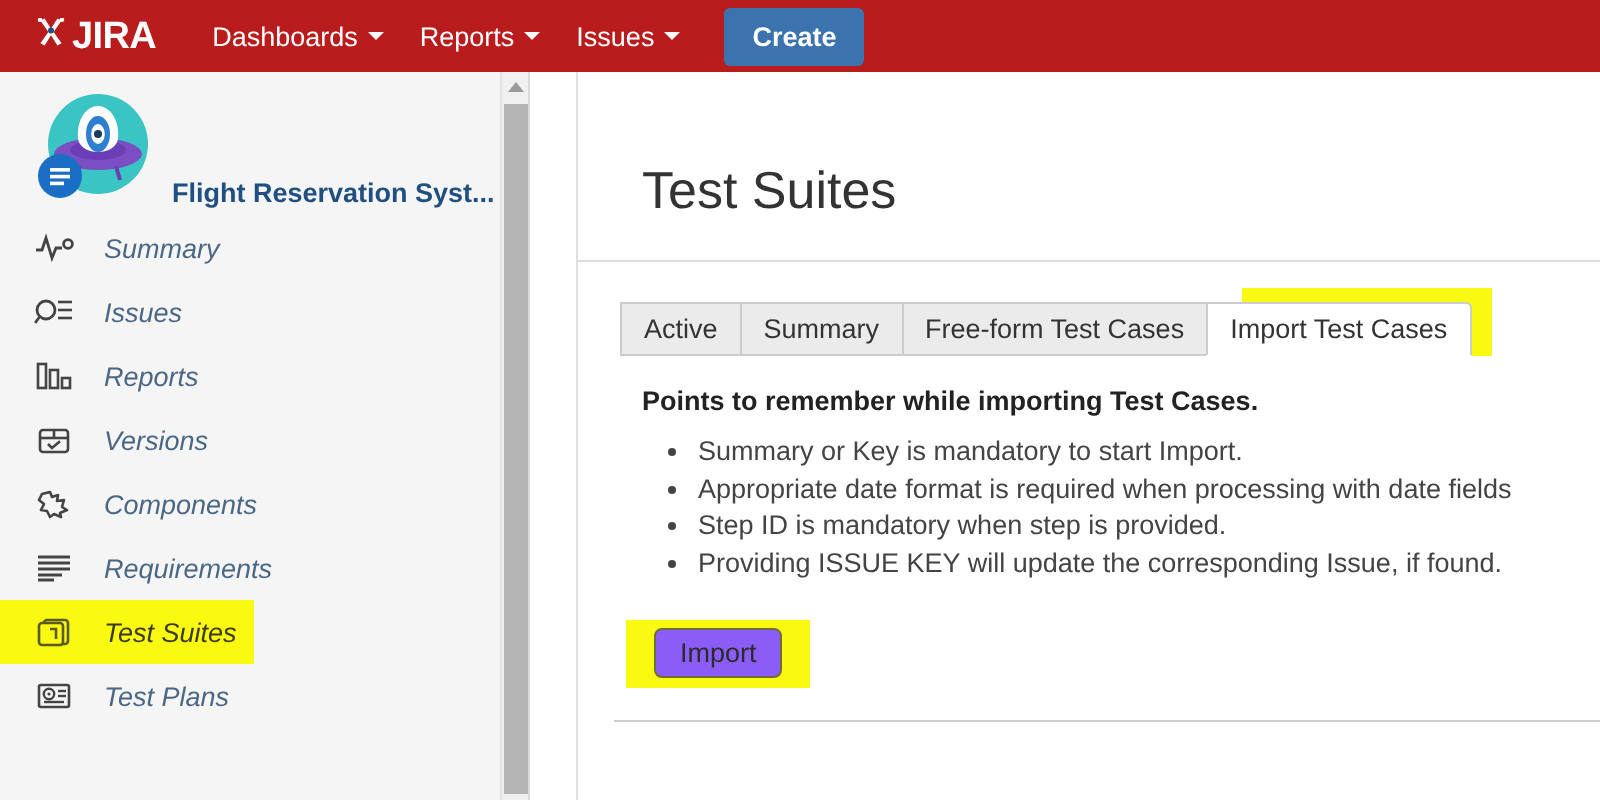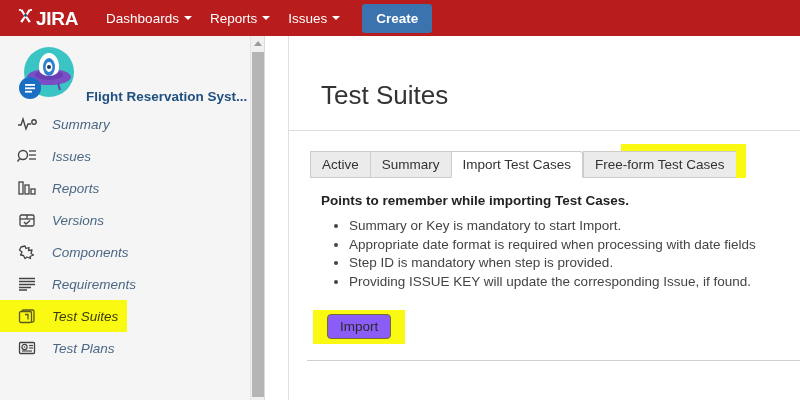--- a/index.html
+++ b/index.html
@@ -369,22 +369,22 @@
 
   <div class="main">
 
     <h1 class="page-title">Test Suites</h1>
     <div class="title-rule"></div>
 
     <div class="tabs">
       <div class="tab-highlight"></div>
       <div class="tab">Active</div>
       <div class="tab">Summary</div>
+      <div class="tab">Free-form Test Cases</div>
       <div class="tab active">Import Test Cases</div>
-      <div class="tab">Free-form Test Cases</div>
     </div>
 
     <div class="points-title">Points to remember while importing Test Cases.</div>
 
     <ul class="points">
       <li>Summary or Key is mandatory to start Import.</li>
       <li>Appropriate date format is required when processing with date fields</li>
       <li>Step ID is mandatory when step is provided.</li>
       <li>Providing ISSUE KEY will update the corresponding Issue, if found.</li>
     </ul>

